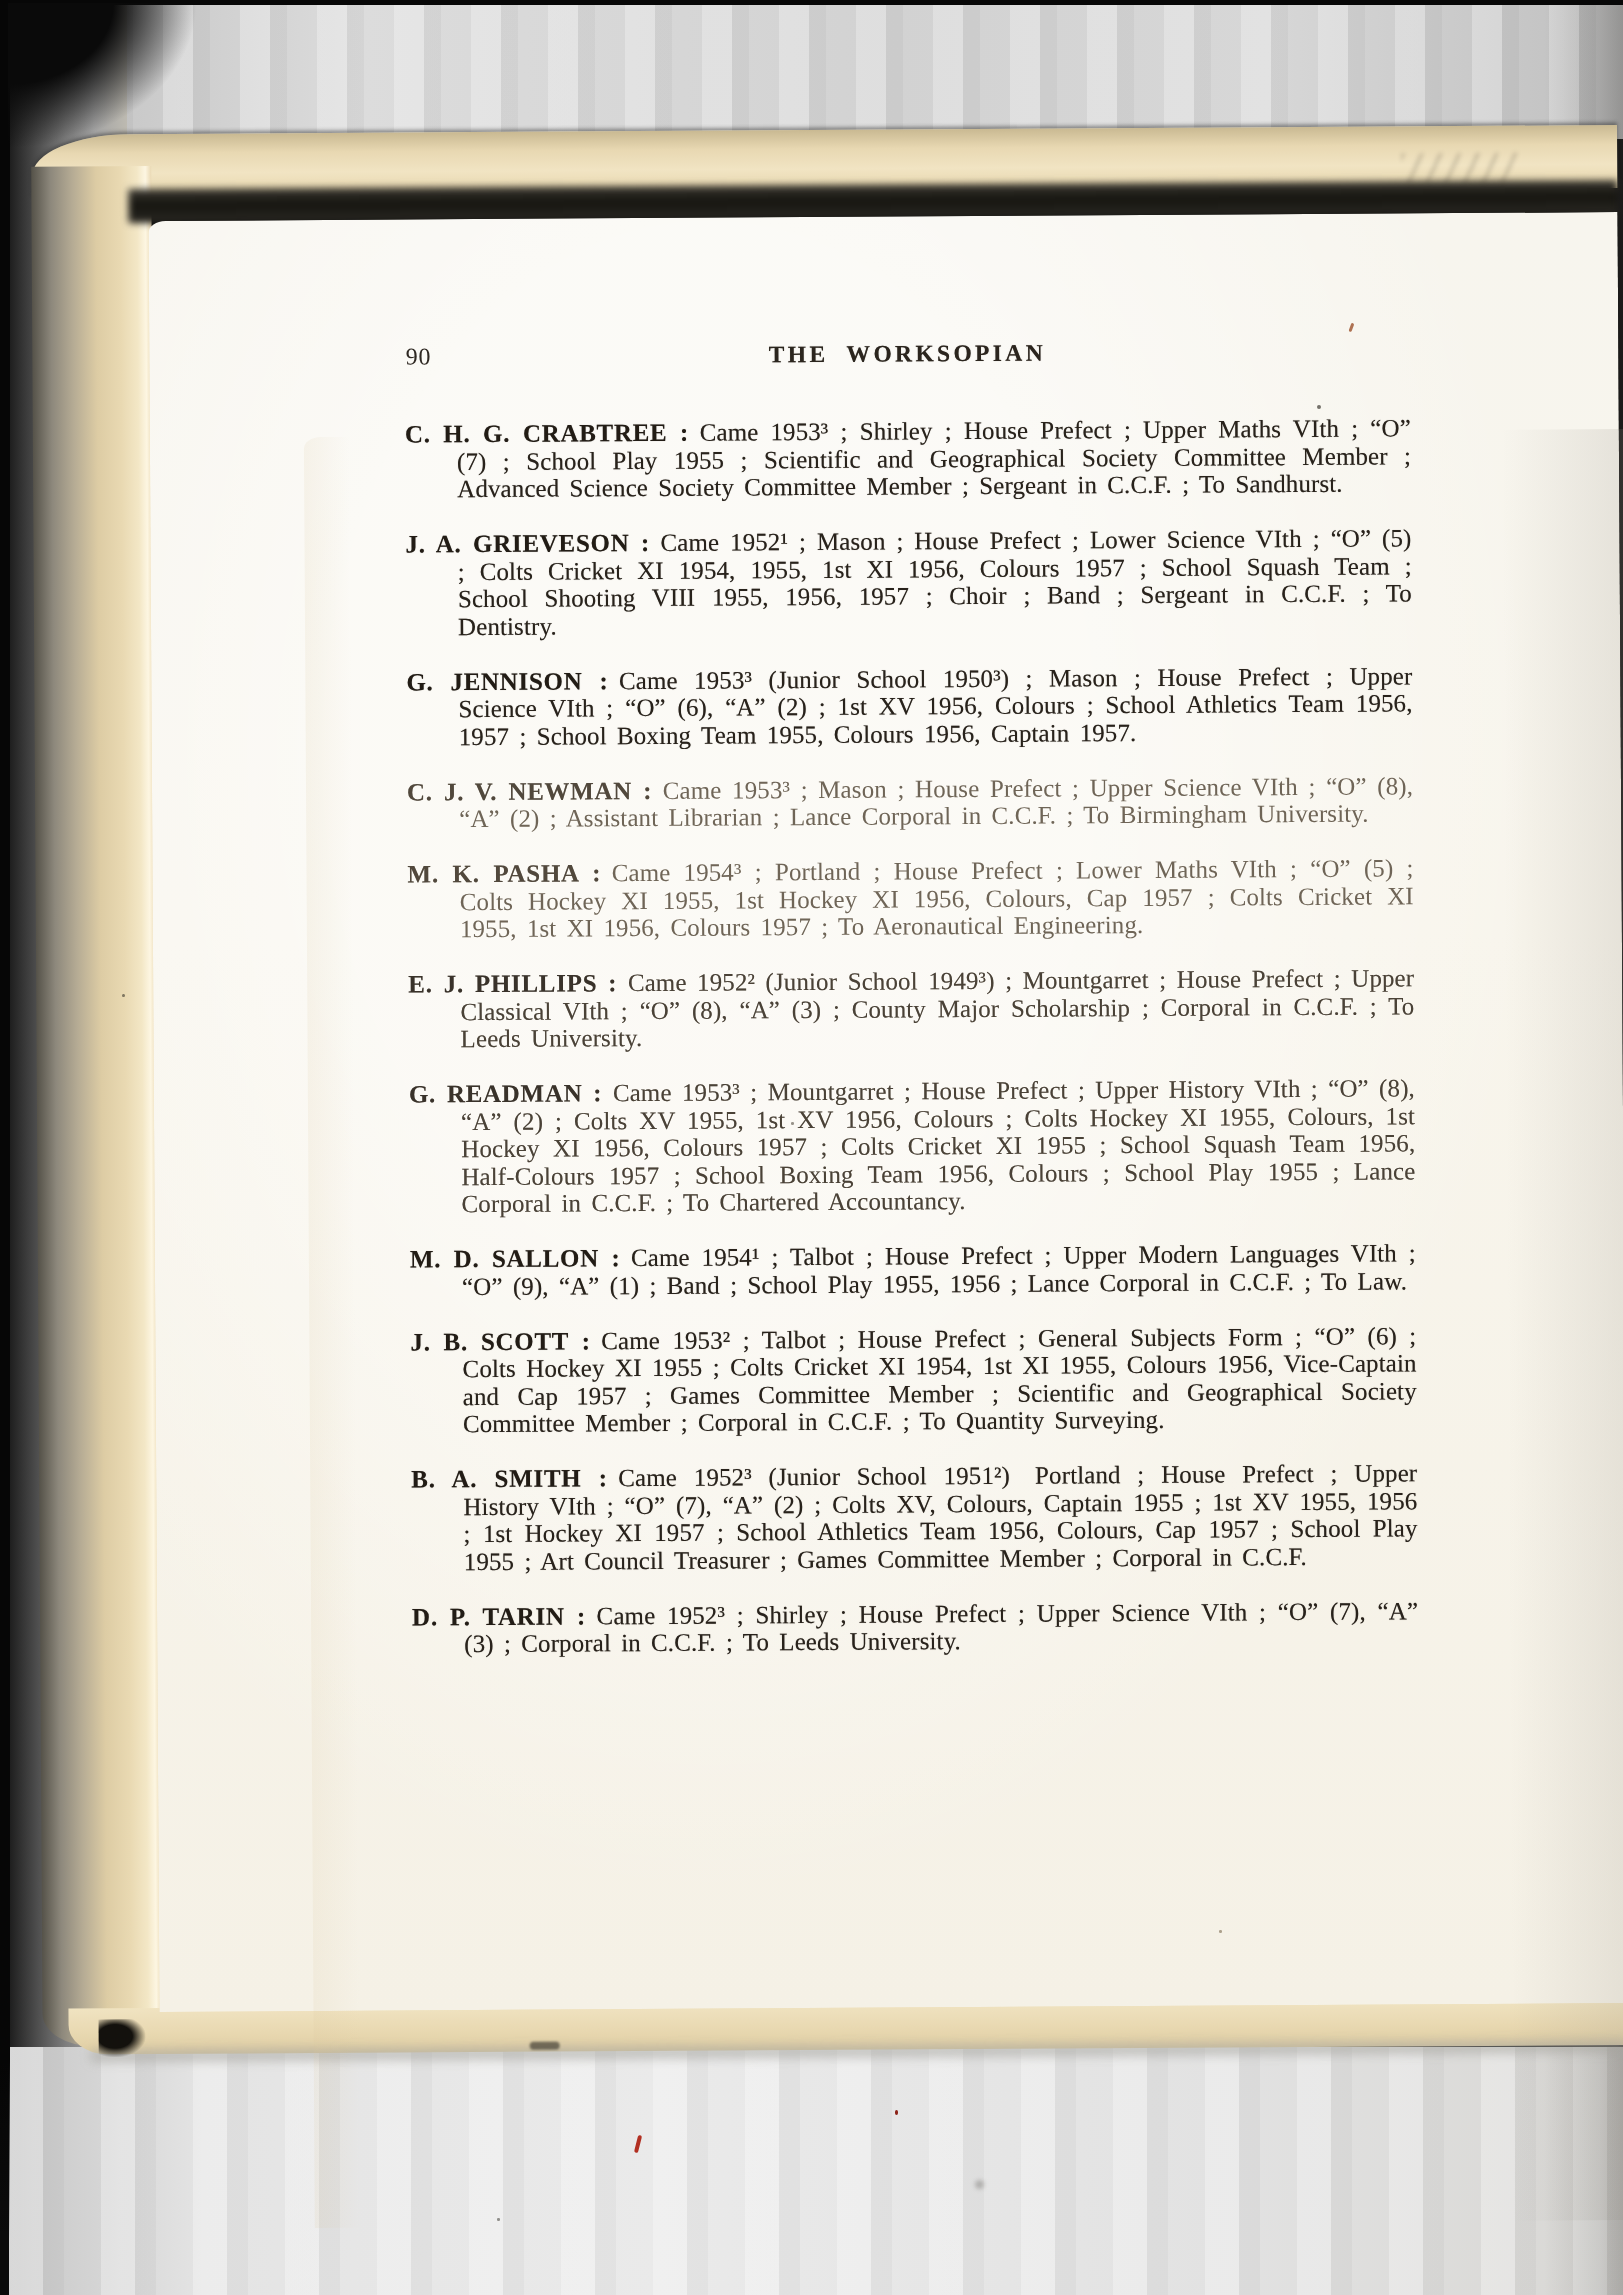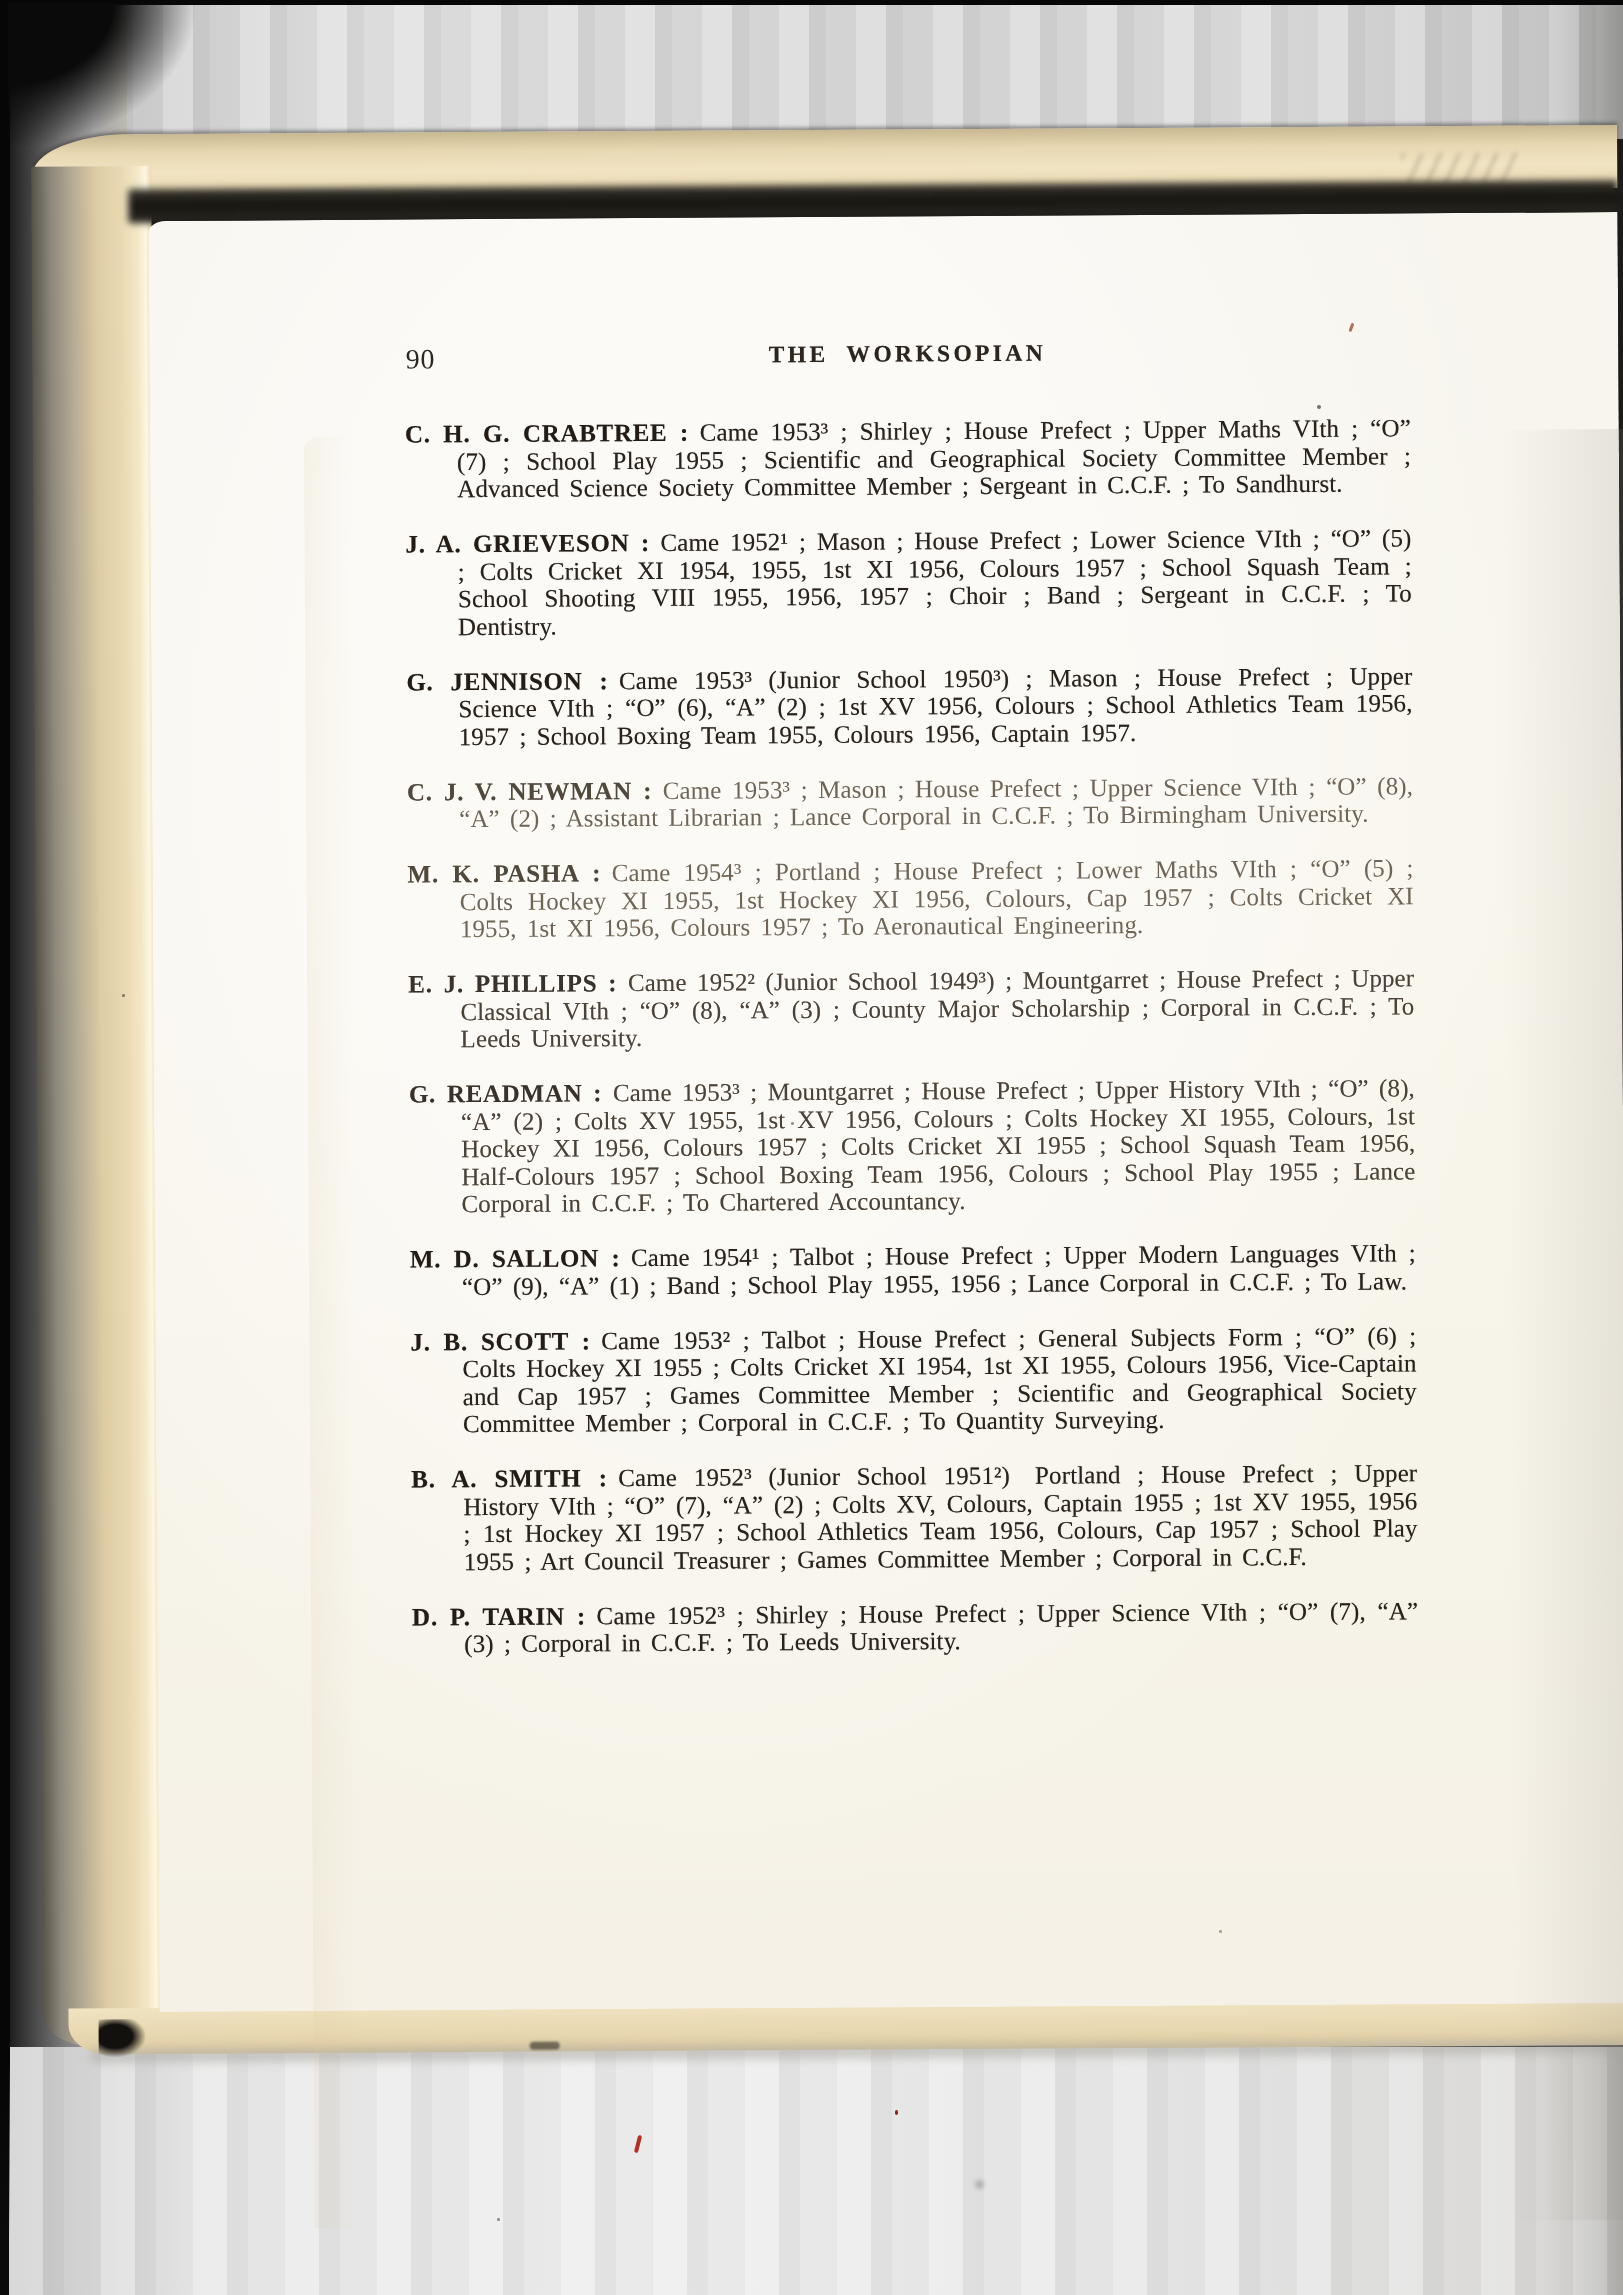--- a/index.html
+++ b/index.html
@@ -110,21 +110,21 @@
   
   .content{
     position:absolute;left:0;top:0;width:1469px;
     padding:124px 208px 0 255px;
     box-sizing:border-box;
     color:#2a241d;
   }
   .head{position:relative;height:30px;margin-bottom:47px;}
   .pagenum{
     position:absolute;left:1.3px;top:0;
-    font-size:28px;letter-spacing:0.7px;color:#2e2822;
+    font-size:24px;letter-spacing:0.7px;color:#2e2822;
   }
   .title{
     display:block;text-align:center;
     font-size:23.6px;font-weight:bold;letter-spacing:3.3px;word-spacing:9.2px;
     color:#2b251e;text-shadow:0 0 0.7px rgba(43,37,30,.55);
   }
   .entry{
     margin:0 0 27.5px 0;
     font-size:25px;line-height:27.5px;
     text-align:justify;

